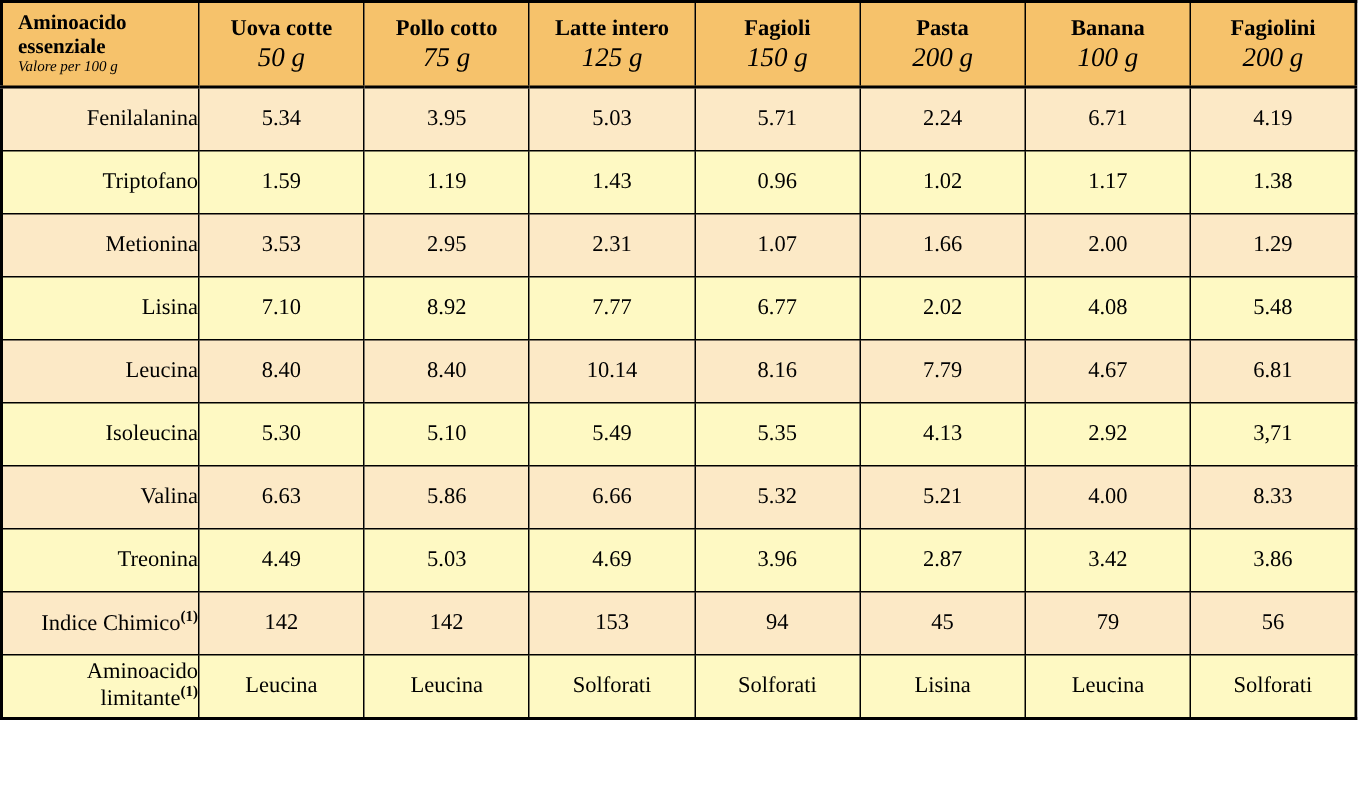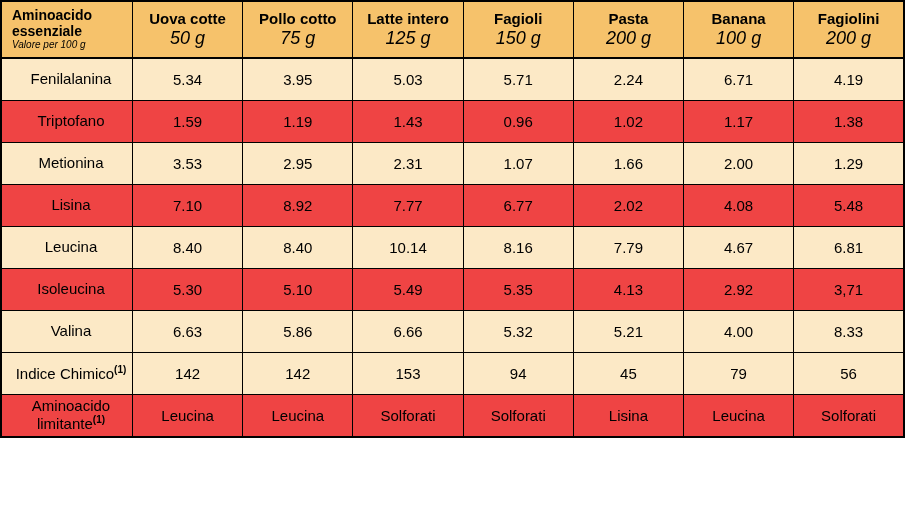--- a/index.html
+++ b/index.html
@@ -12,20 +12,21 @@
     height: 523px;
     font-family: "Liberation Sans", sans-serif;
     overflow: hidden;
   }
   #aa-table {
     border-collapse: collapse;
     table-layout: fixed;
     width: 905px;
     height: 419px;
     border: 2px solid #000000;
+    font-family: Liberation Serif, serif;
   }
   #aa-table th, #aa-table td {
     border: 1px solid #000000;
     padding: 0;
     text-align: center;
     vertical-align: middle;
     font-size: 15px;
     color: #000000;
   }
   
@@ -50,30 +51,30 @@
     font-size: 18px;
   }
   .head-sub.small {
     font-size: 10px;
   }
   
   #aa-table tbody td {
     height: 41px;
   }
   #aa-table tbody td.label {
-    text-align: center;
+    text-align: right;
     padding-left: 8px;
     font-size: 15px;
     line-height: 1.1;
   }
   #aa-table tbody tr.shaded td {
     background: #fce9c6;
   }
   #aa-table tbody tr.plain td {
-    background: #ef4444;
+    background: #fef9c3;
   }
   .col-first {
     width: 118px;
   }
   sup.note {
     font-size: 10px;
     vertical-align: super;
     font-weight: bold;
   }
 </style>
@@ -189,20 +190,30 @@
       <td class="label col-first">Valina</td>
       <td>6.63</td>
       <td>5.86</td>
       <td>6.66</td>
       <td>5.32</td>
       <td>5.21</td>
       <td>4.00</td>
       <td>8.33</td>
     </tr>
 
+    <tr class="plain">
+      <td class="label col-first">Treonina</td>
+      <td>4.49</td>
+      <td>5.03</td>
+      <td>4.69</td>
+      <td>3.96</td>
+      <td>2.87</td>
+      <td>3.42</td>
+      <td>3.86</td>
+    </tr>
 
     <tr class="shaded">
       <td class="label col-first">
         <span>Indice Chimico</span><sup class="note">(1)</sup>
       </td>
       <td>142</td>
       <td>142</td>
       <td>153</td>
       <td>94</td>
       <td>45</td>

